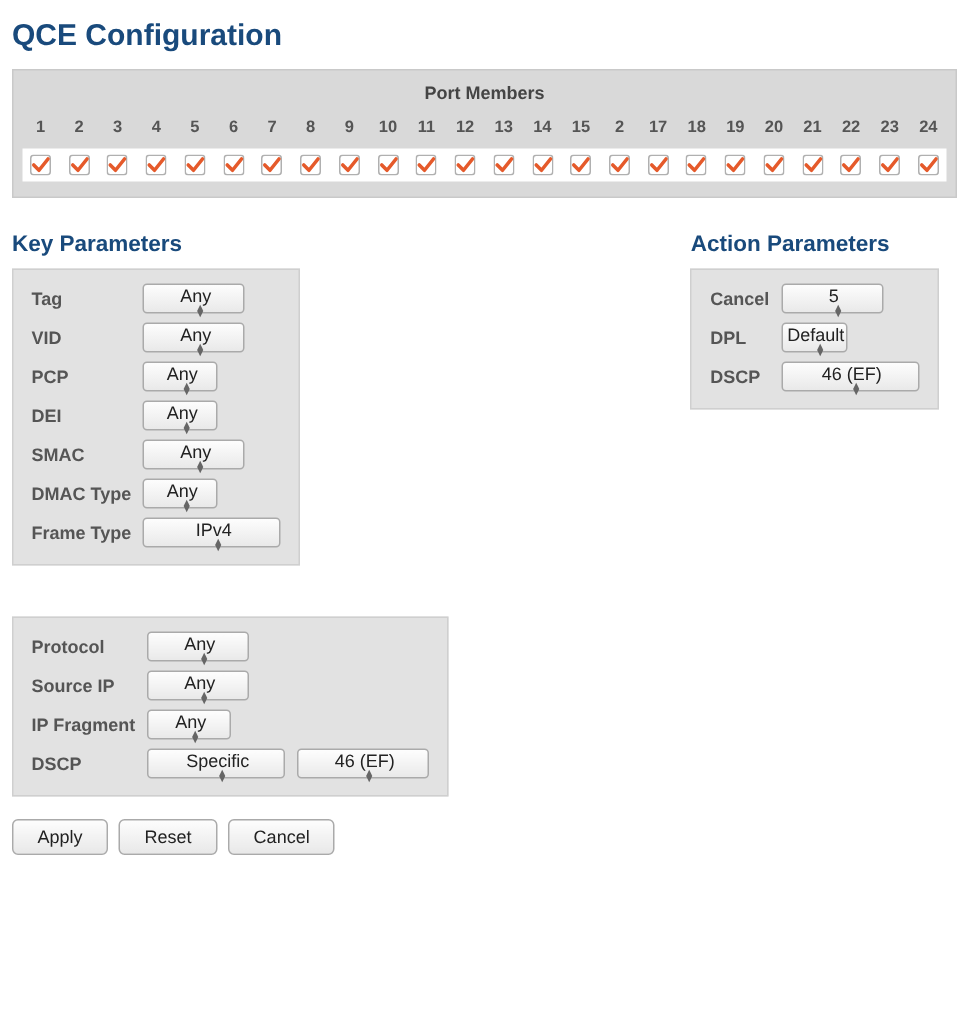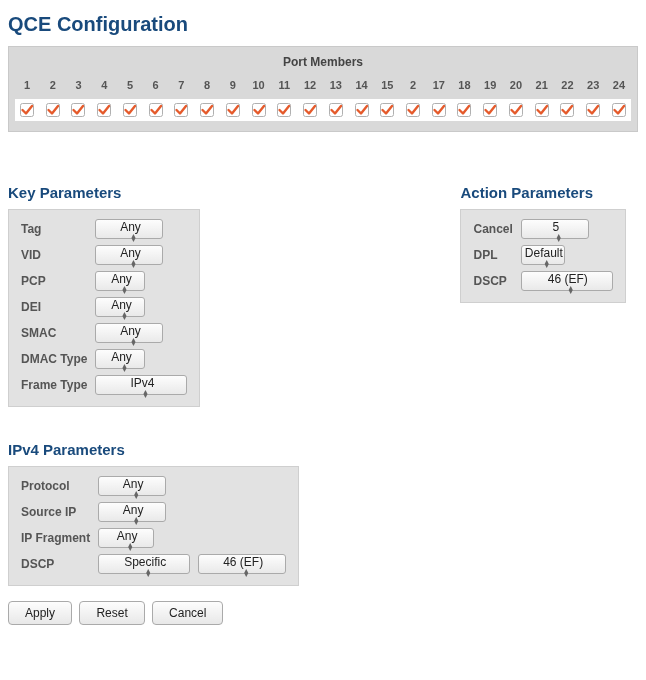--- a/index.html
+++ b/index.html
@@ -60,21 +60,21 @@
     width: 20px;
     display: flex;
     justify-content: center;
     align-items: center;
   }
   .chk svg { display: block; }
 
   .two-col {
     display: flex;
     align-items: flex-start;
-    margin-top: 48px;
+    margin-top: 18px;
     gap: 260px;
   }
   .panel {
     background: #e2e2e2;
     border: 1px solid #cfcfcf;
     padding: 6px 8px 8px 8px;
   }
   .panel table { border-collapse: collapse; }
   .panel td {
     padding: 3px 4px;
@@ -392,21 +392,20 @@
                   <span class="spin">▲<br>▼</span>
                 </span></td>
             </tr>
       </tbody>
         </table>
     </div>
   </div>
 </div>
 
 <div class="section-gap">
-  <h3>IPv4 Parameters</h3>
   <div class="panel" style="display:inline-block">
     <table>
       <tbody>
           <tr>
             <td class="lbl">Protocol</td>
           <td><span class="sel" style="width:68px">
                 <span>Any</span>
                 <span class="spin">▲<br>▼</span>
               </span></td>
             <td></td>

